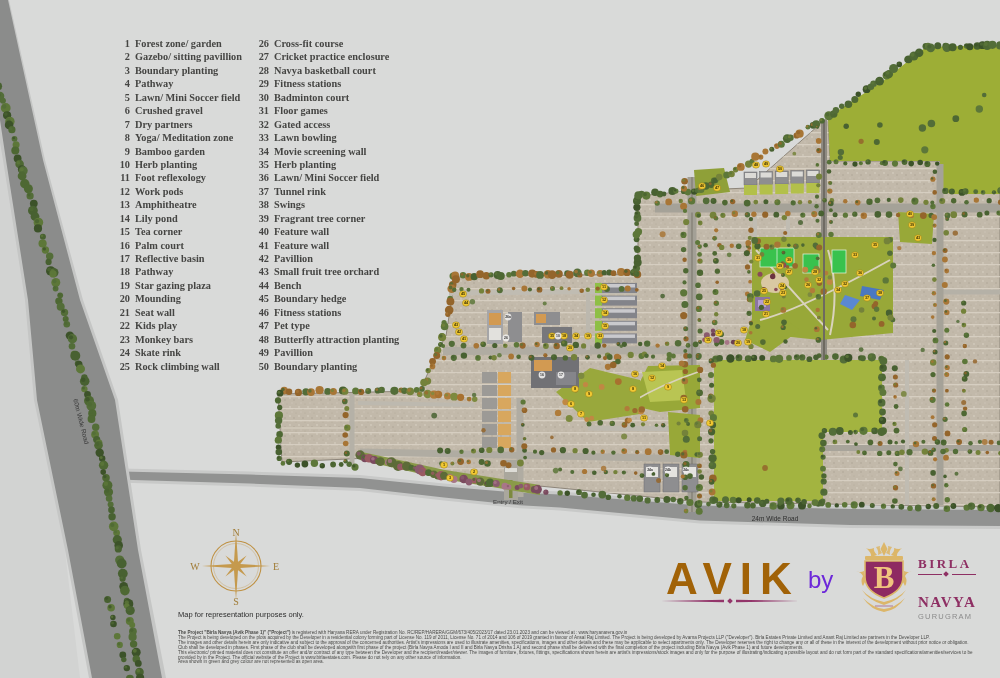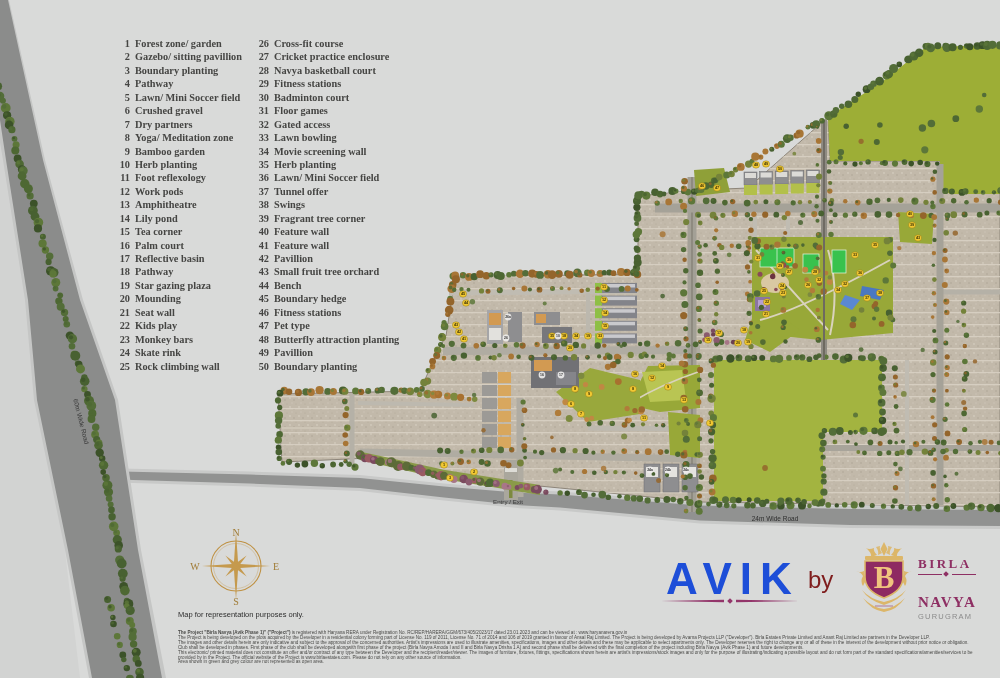--- a/index.html
+++ b/index.html
@@ -1,21 +1,21 @@
 <!DOCTYPE html>
 <html><head><meta charset="utf-8">
 <style>
 html,body{margin:0;padding:0;width:1000px;height:678px;overflow:hidden;background:#d9dad9;font-family:"Liberation Sans",sans-serif;position:relative}
 .legend{position:absolute;top:37px;left:0;width:420px;color:#454543;font-family:"Liberation Serif",serif;font-weight:bold;font-size:10.3px}
 .lcol{position:absolute;top:0}
 .lr{height:13.44px;line-height:13.44px;white-space:nowrap}
 .ln{display:inline-block;width:20px;text-align:right;margin-right:5px}
-.avik{position:absolute;left:666px;top:554px;width:132px;text-align:right;font-size:44px;font-weight:bold;color:#1d4ed8;letter-spacing:8px;font-family:"Liberation Sans",sans-serif}
+.avik{position:absolute;left:666px;top:554px;width:132px;text-align:right;font-size:44px;font-weight:bold;color:#a16207;letter-spacing:8px;font-family:"Liberation Sans",sans-serif}
 .avikline{position:absolute;left:661px;top:597px}
-.by{position:absolute;left:808px;top:566px;font-size:24px;color:#7f1d1d}
+.by{position:absolute;left:808px;top:566px;font-size:24px;color:#6d28d9}
 .crest{position:absolute;left:853px;top:541px}
 .bn{position:absolute;left:918px;top:556px;width:80px;color:#8e2f63;font-family:"Liberation Serif",serif}
 .bn1{font-size:13px;letter-spacing:2.5px;font-weight:bold}
 .bnline{height:5px;position:relative;width:58px}
 .bnline span{position:absolute;top:2px;width:24px;height:1px;background:#8e2f63}
 .bnline span:last-of-type{right:0}
 .bnline b{position:absolute;left:26px;top:0;width:4px;height:4px;background:#8e2f63;transform:rotate(45deg)}
 .bn2{font-size:15px;letter-spacing:1.5px;font-weight:bold;margin-top:17px}
 .bn3{font-size:7.5px;color:#8b8b8b;letter-spacing:1.2px;font-family:"Liberation Sans",sans-serif;margin-top:1px}
 .note{position:absolute;left:178px;top:610px;font-size:7.5px;color:#2e2e2e}
@@ -2186,21 +2186,21 @@
       <div class="lr"><span class="ln">27</span><span>Cricket practice enclosure</span></div>
       <div class="lr"><span class="ln">28</span><span>Navya basketball court</span></div>
       <div class="lr"><span class="ln">29</span><span>Fitness stations</span></div>
       <div class="lr"><span class="ln">30</span><span>Badminton court</span></div>
       <div class="lr"><span class="ln">31</span><span>Floor games</span></div>
       <div class="lr"><span class="ln">32</span><span>Gated access</span></div>
       <div class="lr"><span class="ln">33</span><span>Lawn bowling</span></div>
       <div class="lr"><span class="ln">34</span><span>Movie screening wall</span></div>
       <div class="lr"><span class="ln">35</span><span>Herb planting</span></div>
       <div class="lr"><span class="ln">36</span><span>Lawn/ Mini Soccer field</span></div>
-      <div class="lr"><span class="ln">37</span><span>Tunnel offer</span></div>
+      <div class="lr"><span class="ln">37</span><span>Tunnel rink</span></div>
       <div class="lr"><span class="ln">38</span><span>Swings</span></div>
       <div class="lr"><span class="ln">39</span><span>Fragrant tree corner</span></div>
       <div class="lr"><span class="ln">40</span><span>Feature wall</span></div>
       <div class="lr"><span class="ln">41</span><span>Feature wall</span></div>
       <div class="lr"><span class="ln">42</span><span>Pavillion</span></div>
       <div class="lr"><span class="ln">43</span><span>Small fruit tree orchard</span></div>
       <div class="lr"><span class="ln">44</span><span>Bench</span></div>
       <div class="lr"><span class="ln">45</span><span>Boundary hedge</span></div>
       <div class="lr"><span class="ln">46</span><span>Fitness stations</span></div>
       <div class="lr"><span class="ln">47</span><span>Pet type</span></div>

